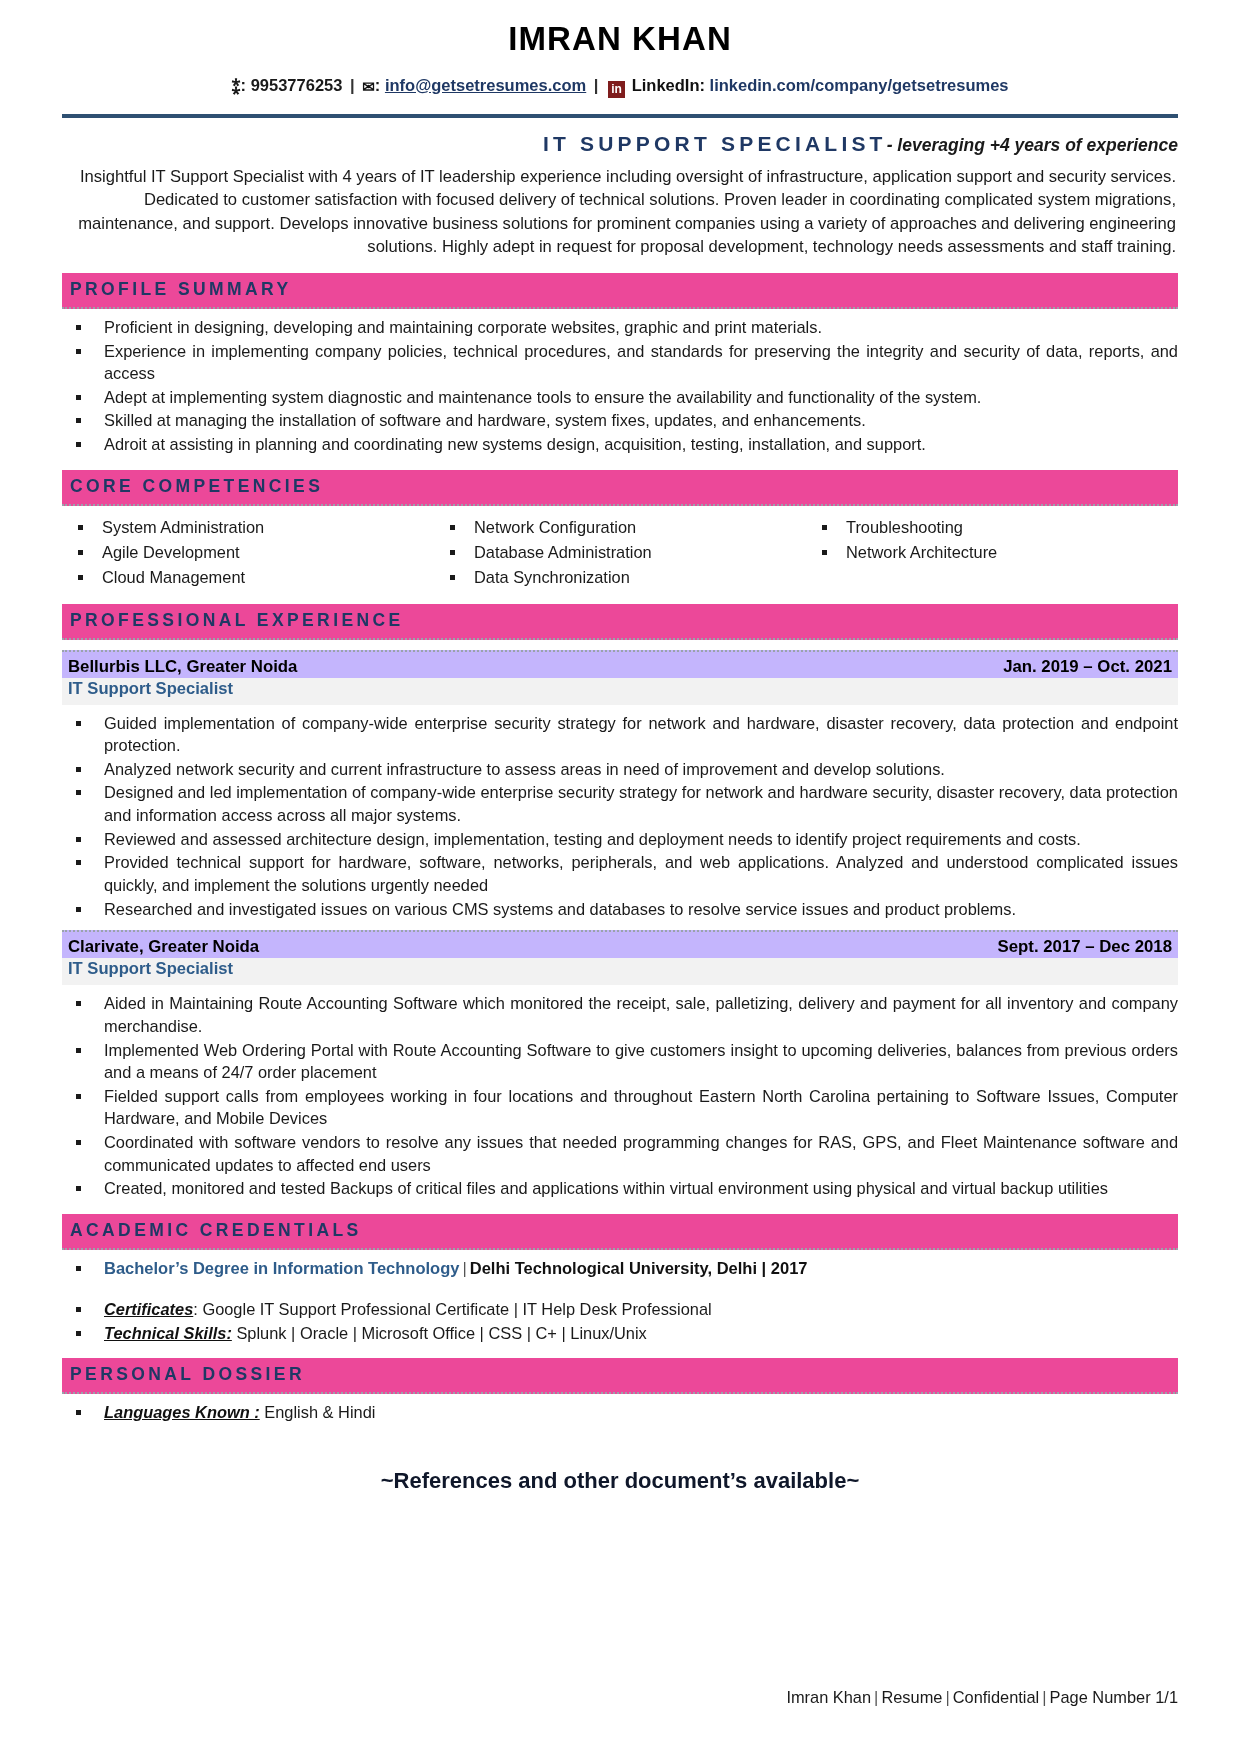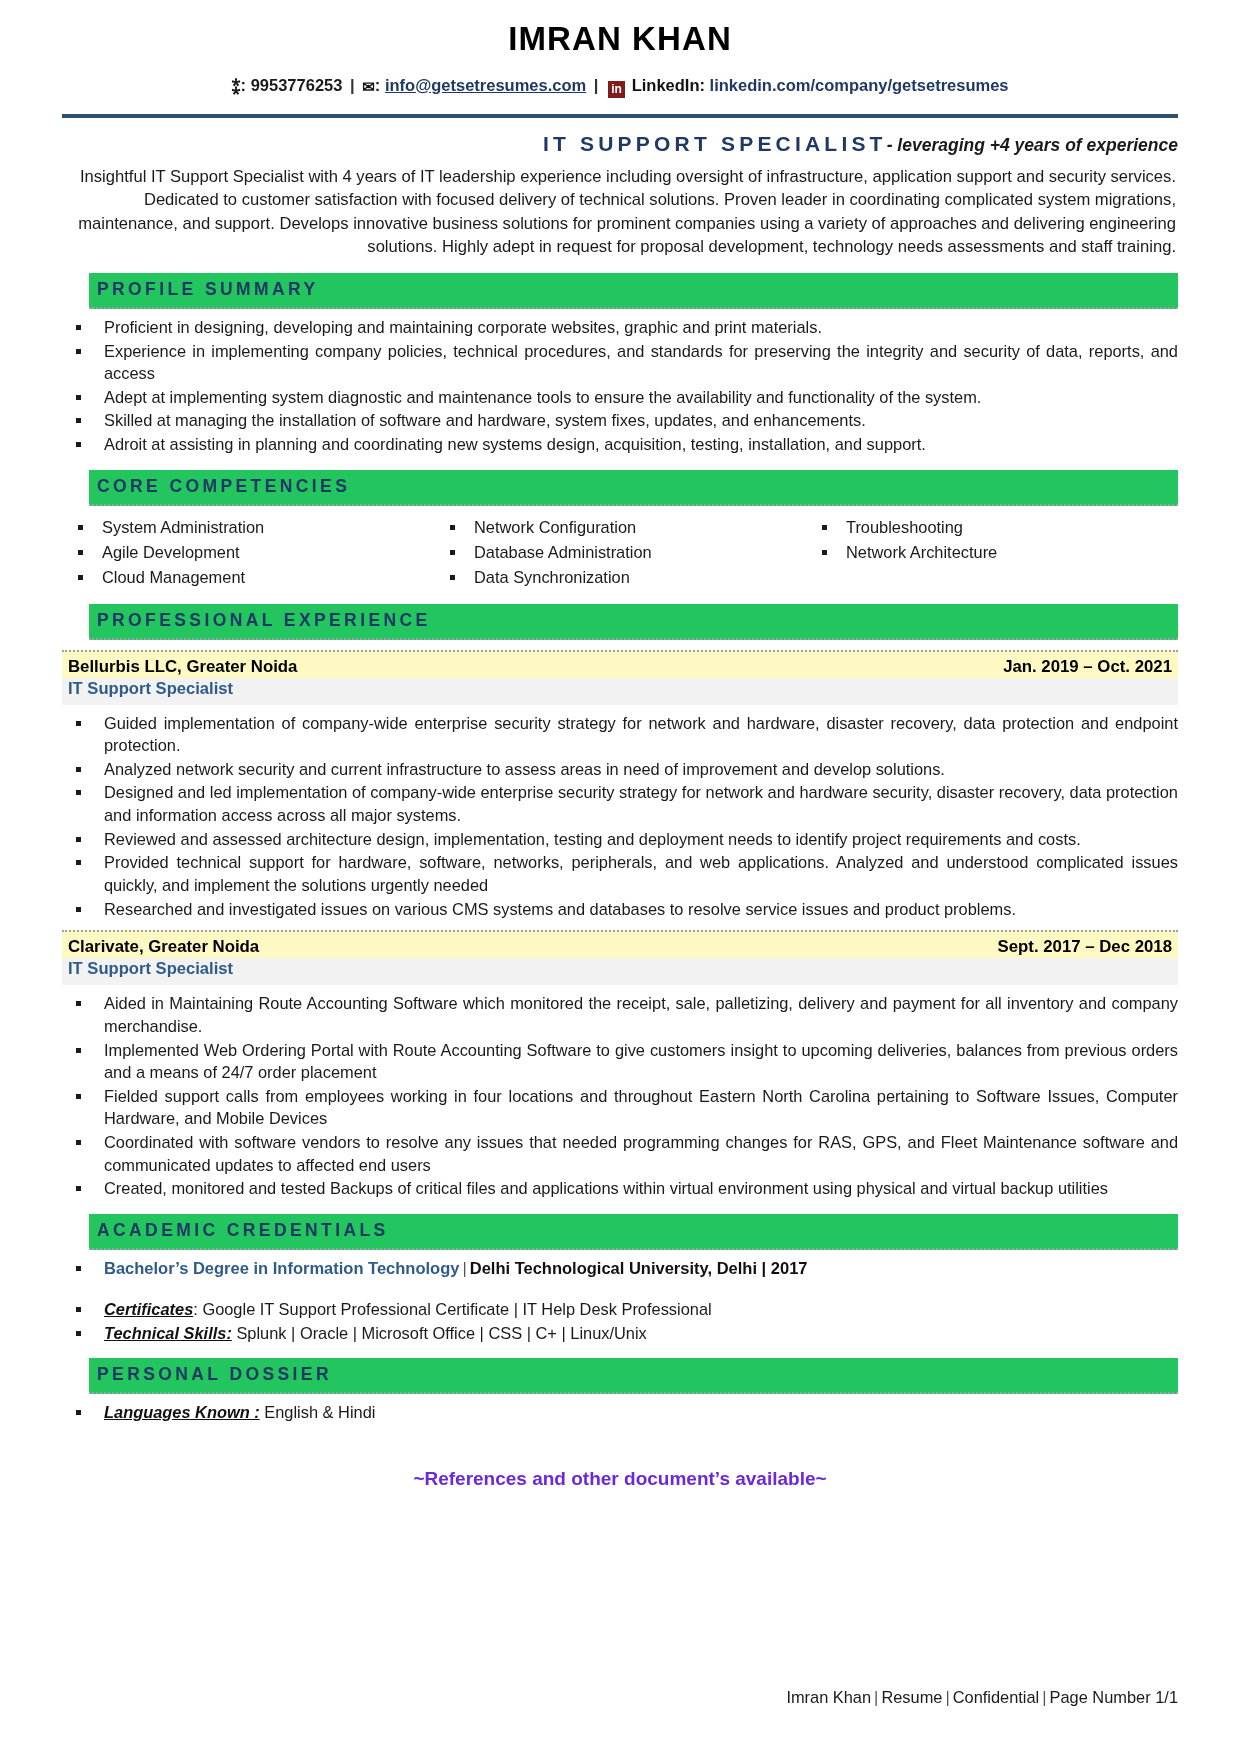--- a/index.html
+++ b/index.html
@@ -102,24 +102,23 @@
     font-size: 16.6px;
     line-height: 1.42;
     color: #1a1a1a;
     margin-top: 9px;
     padding: 0 2px;
   }
 
   
   .section-head {
     margin-top: 14px;
-    background: #22c55e;
+    background: #ec4899;
     padding: 6px 8px 6px 8px;
     border-bottom: 2px dotted #9aa3ac;
-    margin-left: 27px;
   }
   .section-head .t {
     font-size: 17.5px;
     font-weight: bold;
     letter-spacing: 3.4px;
     color: #1f3864;
     line-height: 1.25;
   }
 
   
@@ -171,21 +170,21 @@
     left: 16px;
     top: 10px;
     width: 5px;
     height: 5px;
     background: #1a1a1a;
   }
 
   
   .job { margin-top: 10px; }
   .job-head {
-    background: #fef9c3;
+    background: #c4b5fd;
     border-top: 2px dotted #9aa3ac;
     display: flex;
     justify-content: space-between;
     align-items: flex-start;
     padding: 5px 6px 1px 6px;
   }
   .job-company {
     font-size: 16.8px;
     font-weight: bold;
     color: #000000;
@@ -216,23 +215,23 @@
     font-weight: bold;
     font-style: italic;
     text-decoration: underline;
     color: #111;
   }
 
   .gap-sm { height: 10px; }
 
   .refs {
     text-align: center;
-    font-size: 19px;
-    font-weight: bold;
-    color: #6d28d9;
+    font-size: 22px;
+    font-weight: bold;
+    color: #0f172a;
     margin-top: 44px;
   }
 
   .footer {
     position: absolute;
     right: 62px;
     bottom: 48px;
     font-size: 16.4px;
     color: #1a1a1a;
   }

